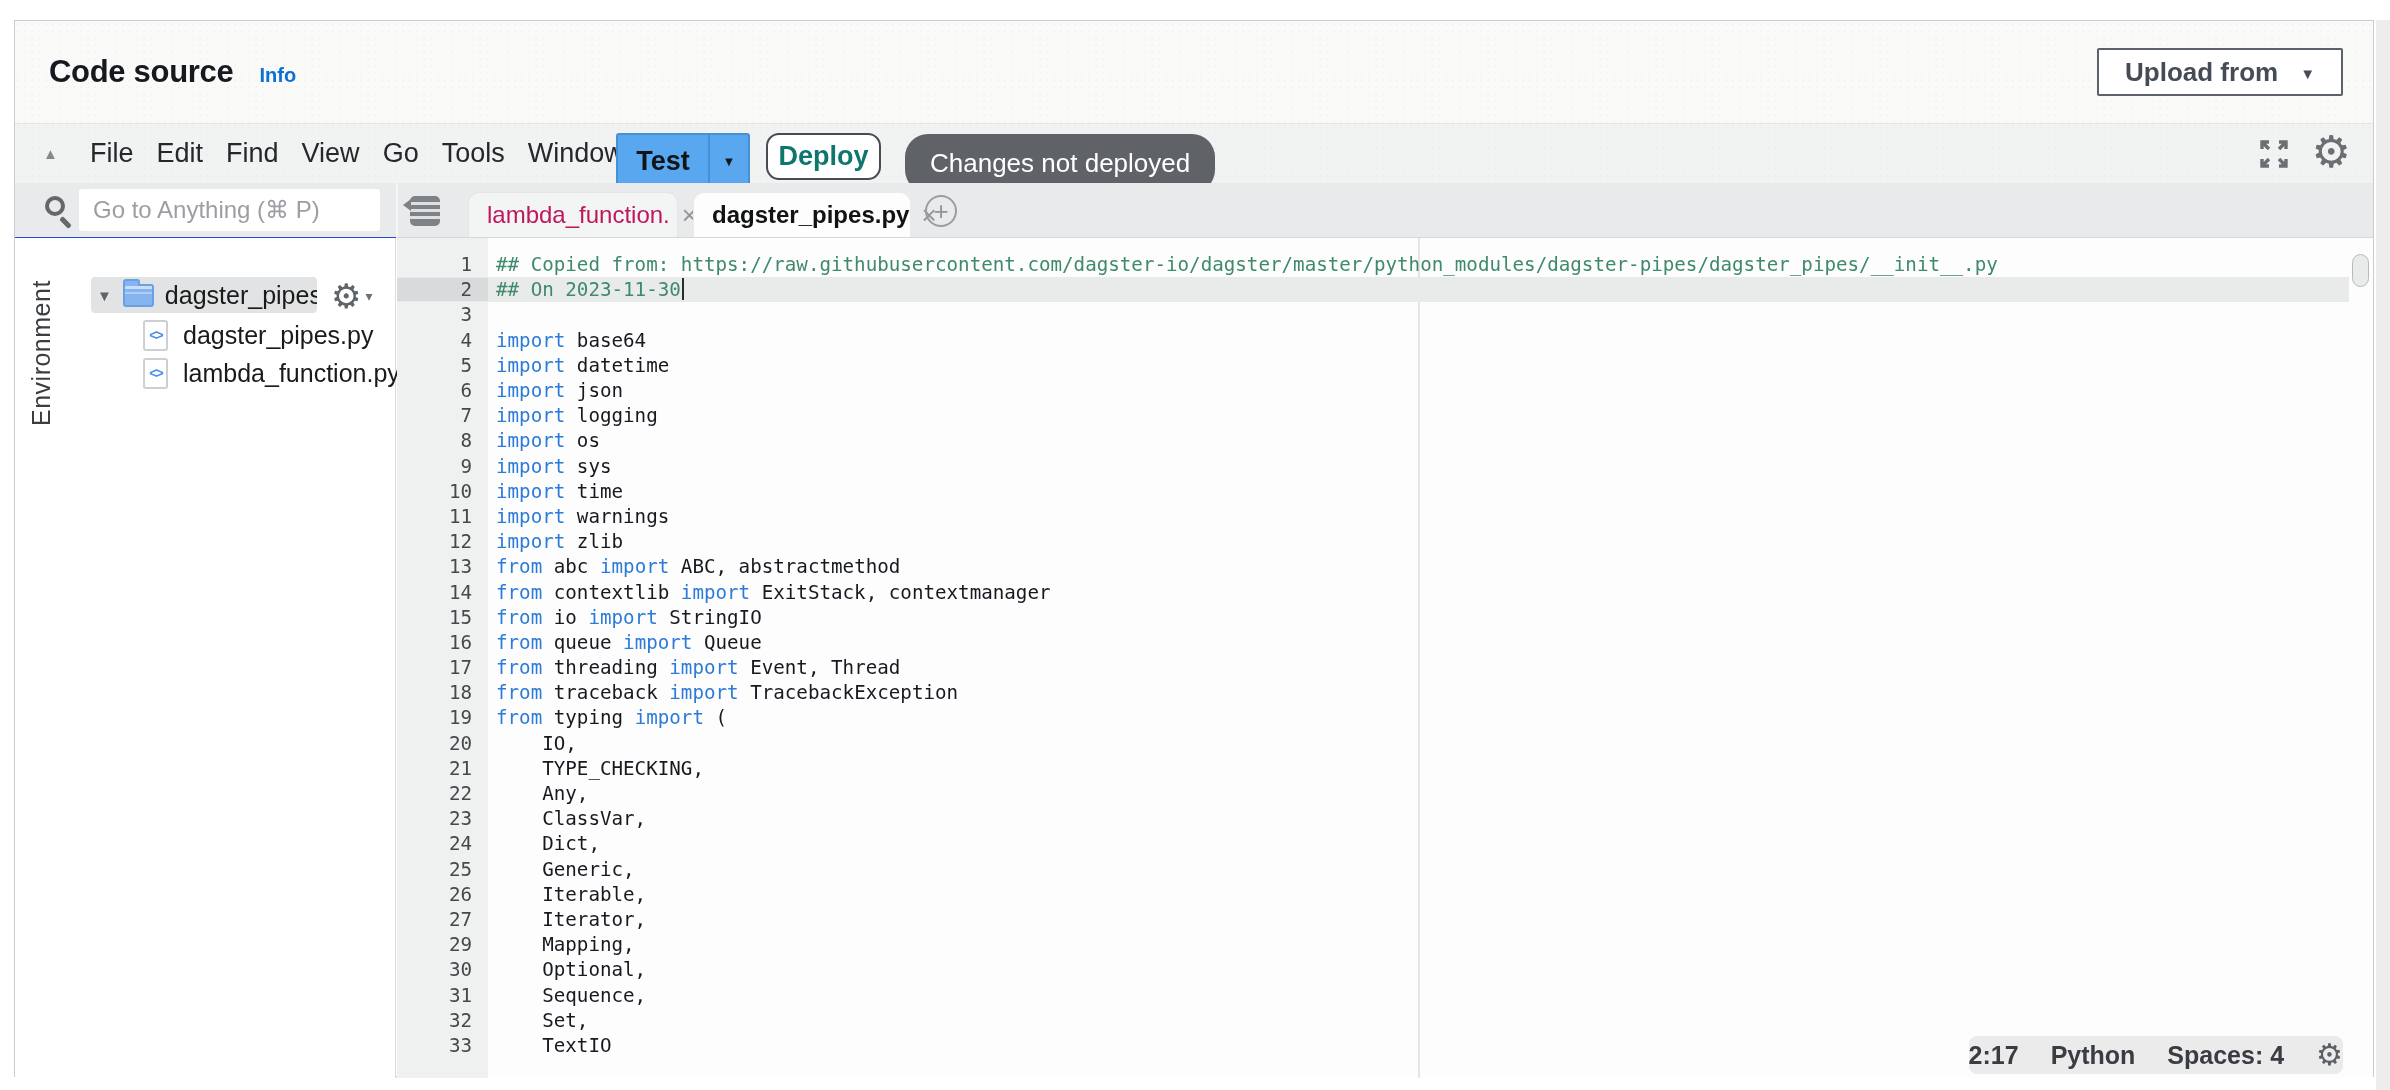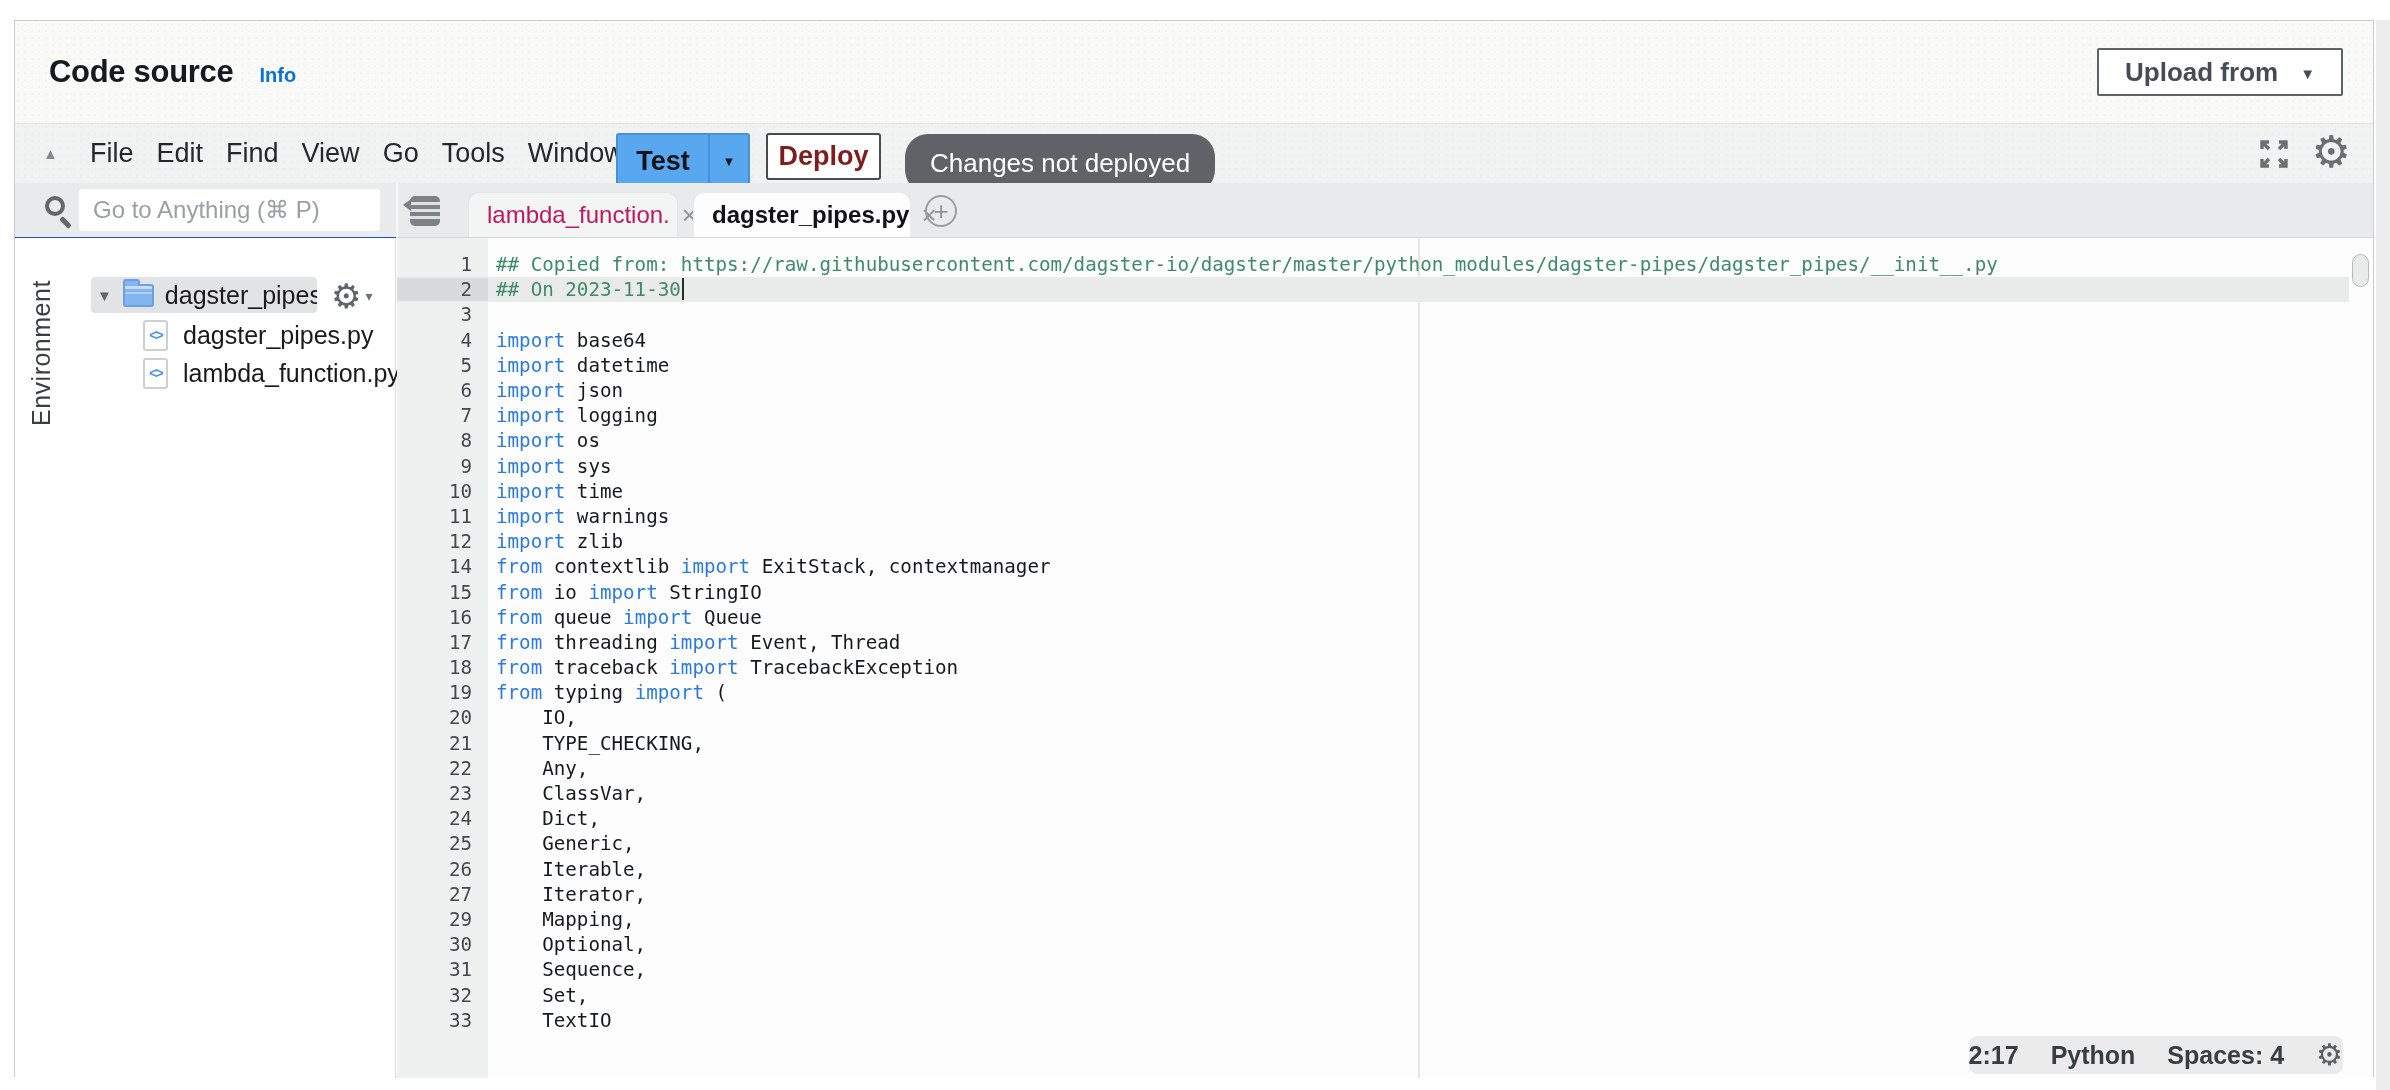--- a/index.html
+++ b/index.html
@@ -23,21 +23,21 @@
   .mbar { position:absolute; left:0; top:102px; width:100%; height:60px; background:#f1f2f2; border-top:1px solid #e3e5e5;
           background-image:radial-gradient(rgba(0,0,0,0.02) 1px, transparent 1px); background-size:7px 7px; }
   .collapse-tri { position:absolute; left:28px; top:50%; transform:translateY(-52%); font-size:15px; color:#84898d; }
   .menu-items { position:absolute; left:74px; top:0; height:100%; display:flex; align-items:center; gap:21px; }
   .mitem { font-size:27px; color:#24282c; padding:0 1px; cursor:default; }
   .test-btn { position:absolute; left:601px; top:9px; height:56px; width:134px; display:flex;
               background:var(--test_button_bg,#58a7ef); border:2px solid #4690d8; border-radius:3px; overflow:hidden; }
   .test-main { width:92px; display:flex; align-items:center; justify-content:center; font-size:27px; font-weight:700; color:#101419; border-right:2px solid #4690d8; }
   .test-caret { flex:1; display:flex; align-items:center; justify-content:center; font-size:13px; color:#14171a; }
   .deploy-btn { position:absolute; left:751px; top:9px; height:47px; width:115px; background:#fff; border:2px solid #474c54;
-                border-radius:3px; font-size:27px; font-weight:700; color:#7f1d1d; display:flex; align-items:center; justify-content:center; }
+                border-radius:13px; font-size:27px; font-weight:700; color:#0f766e; display:flex; align-items:center; justify-content:center; }
   .badge { position:absolute; left:890px; top:10px; height:59px; padding:0 25px; border-radius:23px;
            background:var(--badge_bg,#5f6367); color:#fff; font-size:26px; display:flex; align-items:center; }
   .mbar-right { position:absolute; right:22px; top:0; height:100%; display:flex; align-items:center; gap:20px; }
   .expand-ic { width:36px; height:36px; }
   .gear-big { font-size:44px; color:#6a6f73; line-height:1; position:relative; top:-2px; }
 
   
   .crow { position:absolute; left:0; top:162px; width:100%; height:55px; }
   .search-row { position:absolute; left:0; top:0; width:381px; height:100%; background:#e9eaeb; border-bottom:1px solid #1d4ed8; }
   .mag { position:absolute; left:30px; top:13px; width:20px; height:20px; border:4px solid #63686c; border-radius:50%; }
@@ -241,20 +241,24 @@
           </div>
           <div class="crow-line">
             <div class="ln">11</div>
             <div class="cd"><span class="k">import</span><span class="p"> warnings</span></div>
           </div>
           <div class="crow-line">
             <div class="ln">12</div>
             <div class="cd"><span class="k">import</span><span class="p"> zlib</span></div>
           </div>
           <div class="crow-line">
+            <div class="ln">13</div>
+            <div class="cd"><span class="k">from</span><span class="p"> abc </span><span class="k">import</span><span class="p"> ABC, abstractmethod</span></div>
+          </div>
+          <div class="crow-line">
             <div class="ln">14</div>
             <div class="cd"><span class="k">from</span><span class="p"> contextlib </span><span class="k">import</span><span class="p"> ExitStack, contextmanager</span></div>
           </div>
           <div class="crow-line">
             <div class="ln">15</div>
             <div class="cd"><span class="k">from</span><span class="p"> io </span><span class="k">import</span><span class="p"> StringIO</span></div>
           </div>
           <div class="crow-line">
             <div class="ln">16</div>
             <div class="cd"><span class="k">from</span><span class="p"> queue </span><span class="k">import</span><span class="p"> Queue</span></div>

